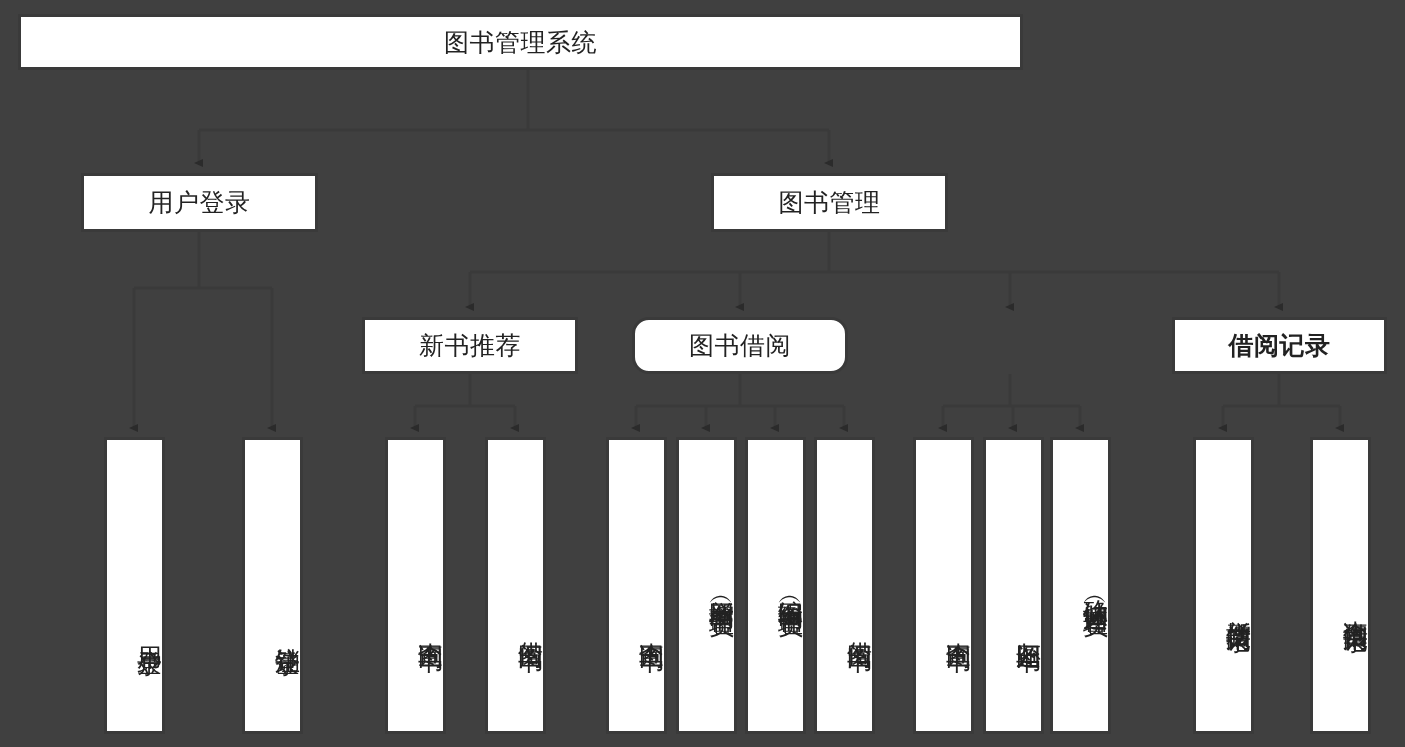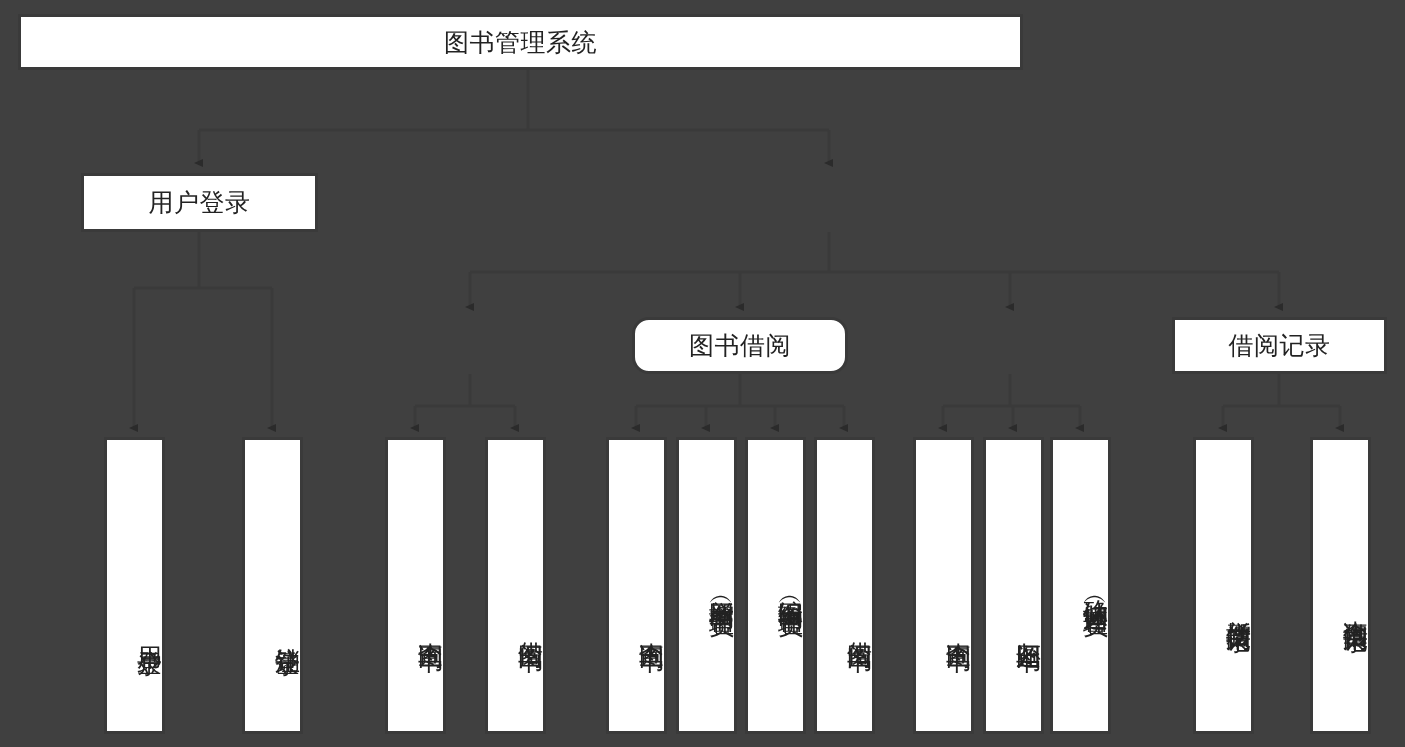--- a/index.html
+++ b/index.html
@@ -119,25 +119,31 @@
     </g>
   </svg>
 
   <div class="node horiz" style="left:18px; top:14px; width:1005px; height:56px;">
     <span>图书管理系统</span>
   </div>
 
   <div class="node horiz" style="left:81px; top:173px; width:237px; height:59px;">
     <span>用户登录</span>
   </div>
+  <div class="node horiz" style="left:711px; top:173px; width:237px; height:59px;">
+    <span>图书管理</span>
+  </div>
 
+  <div class="node horiz" style="left:362px; top:317px; width:216px; height:57px;">
+    <span>新书推荐</span>
+  </div>
   <div class="node horiz" style="left:632px; top:317px; width:216px; height:57px;border-radius:17px;">
     <span>图书借阅</span>
   </div>
-  <div class="node horiz" style="left:1172px; top:317px; width:215px; height:57px;">
+  <div class="node horiz" style="left:1172px; top:317px; width:215px; height:57px;font-weight:bold;">
     <span>借阅记录</span>
   </div>
 
   <div class="node vert" style="left:104px; top:437px; width:61px; height:297px; padding-top:90px;">
     <span class="vtext">用户登录</span>
   </div>
   <div class="node vert" style="left:242px; top:437px; width:61px; height:297px; padding-top:90px;">
     <span class="vtext">注销登录</span>
   </div>
 

